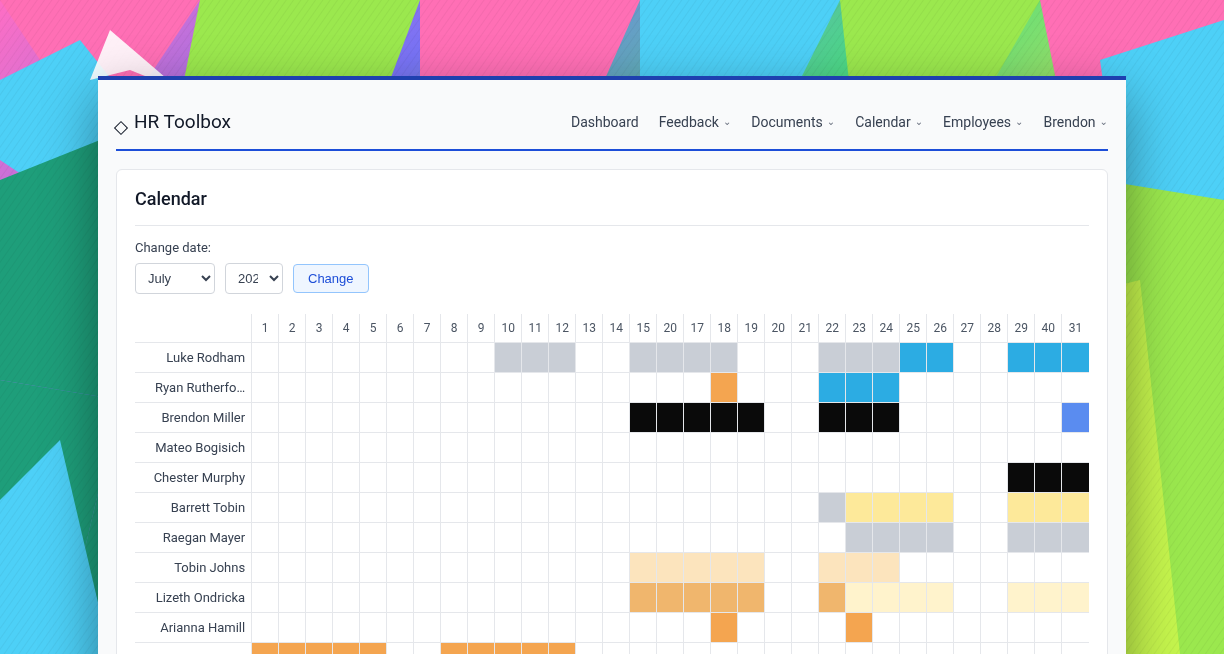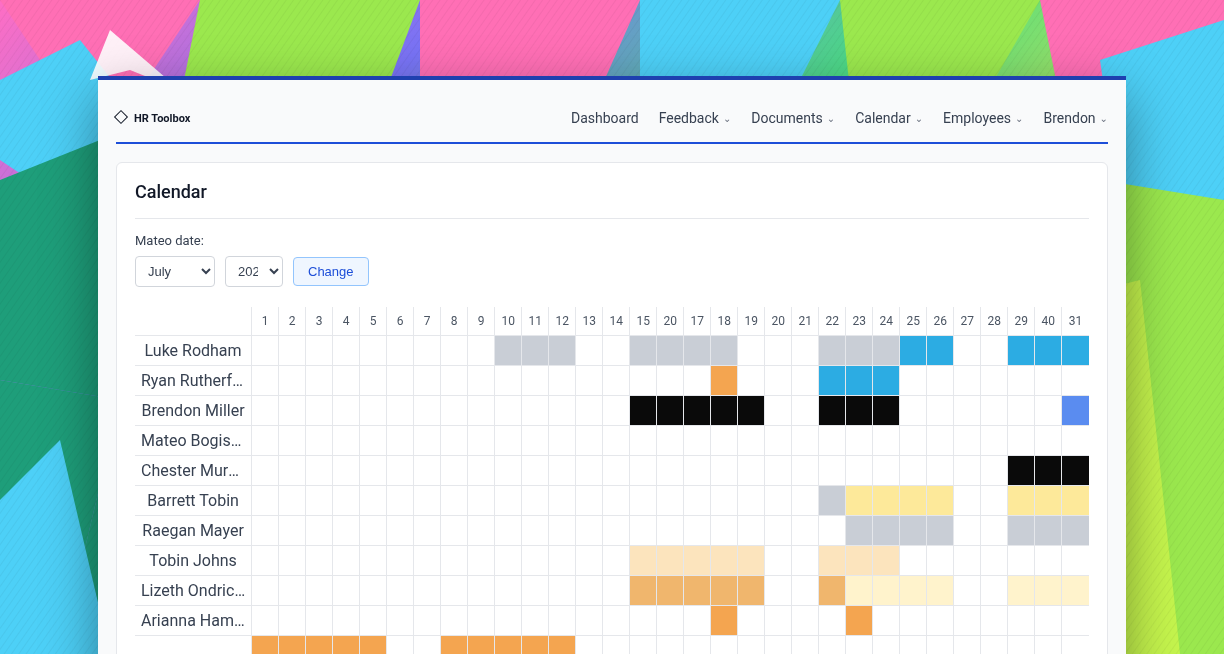--- a/index.html
+++ b/index.html
@@ -30,24 +30,24 @@
   }
   .topbar {
     display: flex;
     align-items: center;
     justify-content: space-between;
     padding: 14px 0 16px 0;
     border-bottom: 2px solid #1d4ed8;
   }
   .brand {
     display: flex;
-    align-items: flex-start;
+    align-items: flex-end;
     gap: 6px;
-    font-weight: 700;
-    font-size: 11px;
+    font-weight: 400;
+    font-size: 19px;
     color: #111827;
   }
   .diamond-icon {
     display: inline-block;
     width: 10px;
     height: 10px;
     border: 1.5px solid #111827;
     transform: rotate(45deg);
     margin-right: 2px;
   }
@@ -146,23 +146,23 @@
   }
   table.cal th { border-top: none; font-weight: 400; }
   table.cal th:first-child, table.cal td:first-child { border-left: none; }
   table.cal th:last-child, table.cal td:last-child { border-right: none; }
   table.cal thead th {
     font-size: 12px;
     color: #4b5563;
     height: 28px;
   }
   table.cal td.name-cell {
-    text-align: center;
+    text-align: right;
     padding: 0 6px;
-    font-size: 16px;
+    font-size: 13px;
     color: #374151;
     width: 108px;
     min-width: 108px;
     max-width: 108px;
     white-space: nowrap;
     overflow: hidden;
     text-overflow: ellipsis;
   }
   table.cal thead th.name-head {
     width: 108px;
@@ -233,21 +233,21 @@
         </div>
       </div>
   </div>
 
   <div class="card">
     <div class="card-head">
       <div class="card-title">Calendar</div>
     </div>
 
     <div class="controls">
-      <div class="controls-label">Mateo date:</div>
+      <div class="controls-label">Change date:</div>
       <div class="control-row">
         <select class="sel-month">
           <option>July</option>
         </select>
         <select class="sel-year">
           <option>2024</option>
         </select>
         <button class="change-btn">Change</button>
       </div>
     </div>

